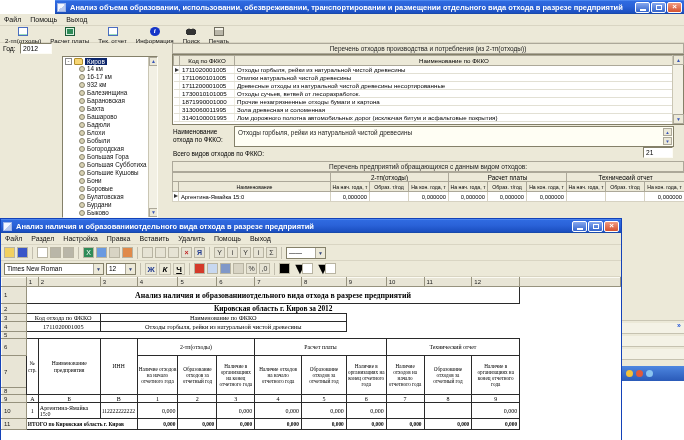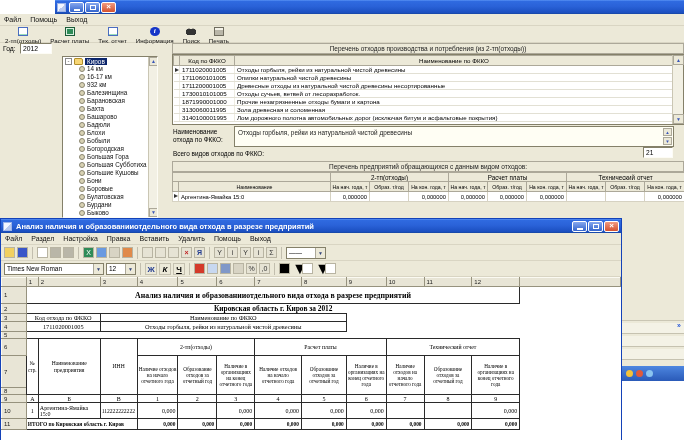--- a/index.html
+++ b/index.html
@@ -132,20 +132,21 @@
 </style>
 </head>
 <body>
 
 <div id="mainwin" class="abs">
 
   <div id="mw-whitecorner" class="abs"></div>
 
   <div id="mw-title" class="abs titlebar">
     <span class="winicon"></span>
+    <span class="ttl">Анализ объема образовании, использовании, обезвреживании, транспортировании и размещении отдельного вида отхода в разрезе предприятий</span>
     <span class="btns">
       <span class="wbtn">
           <span class="minbar"></span>
         </span>
       <span class="wbtn">
           <span class="restsq"></span>
         </span>
       <span class="wbtn close">
           <span class="xch">×</span>
         </span>

